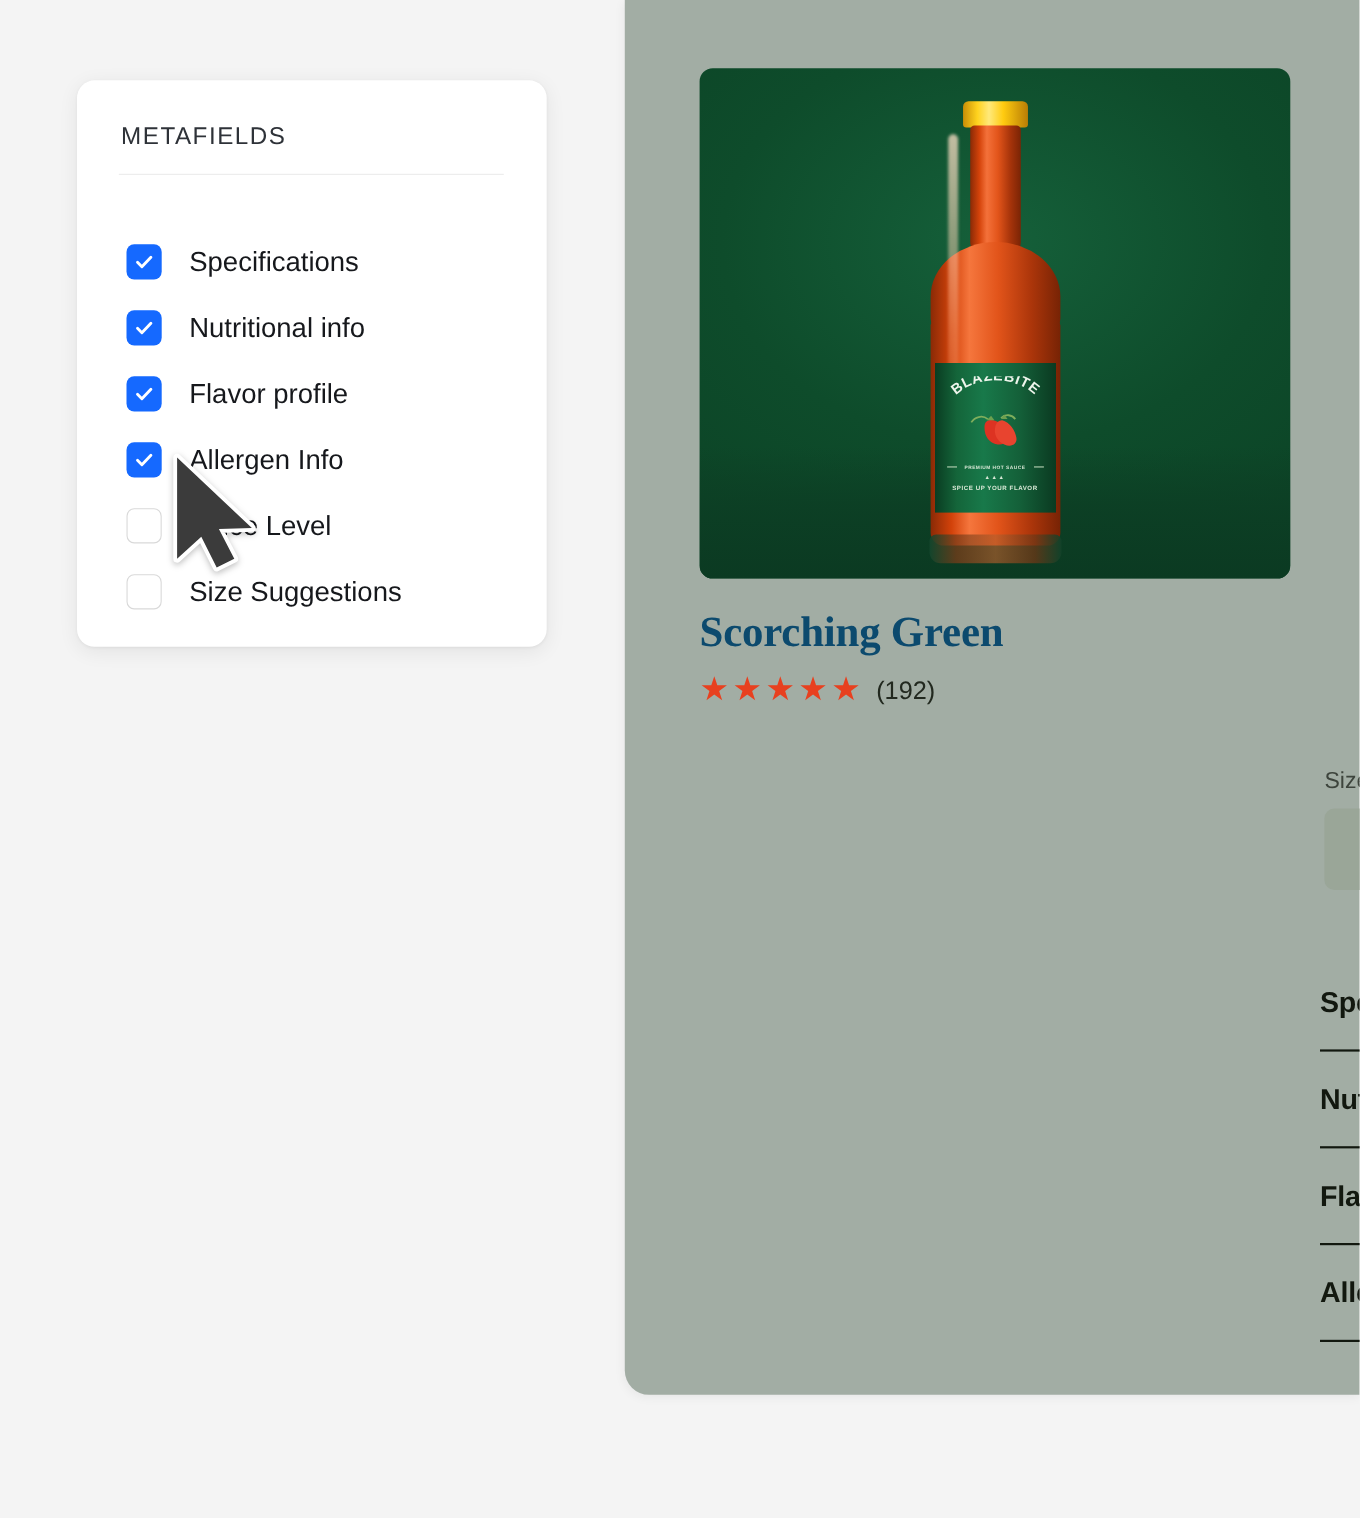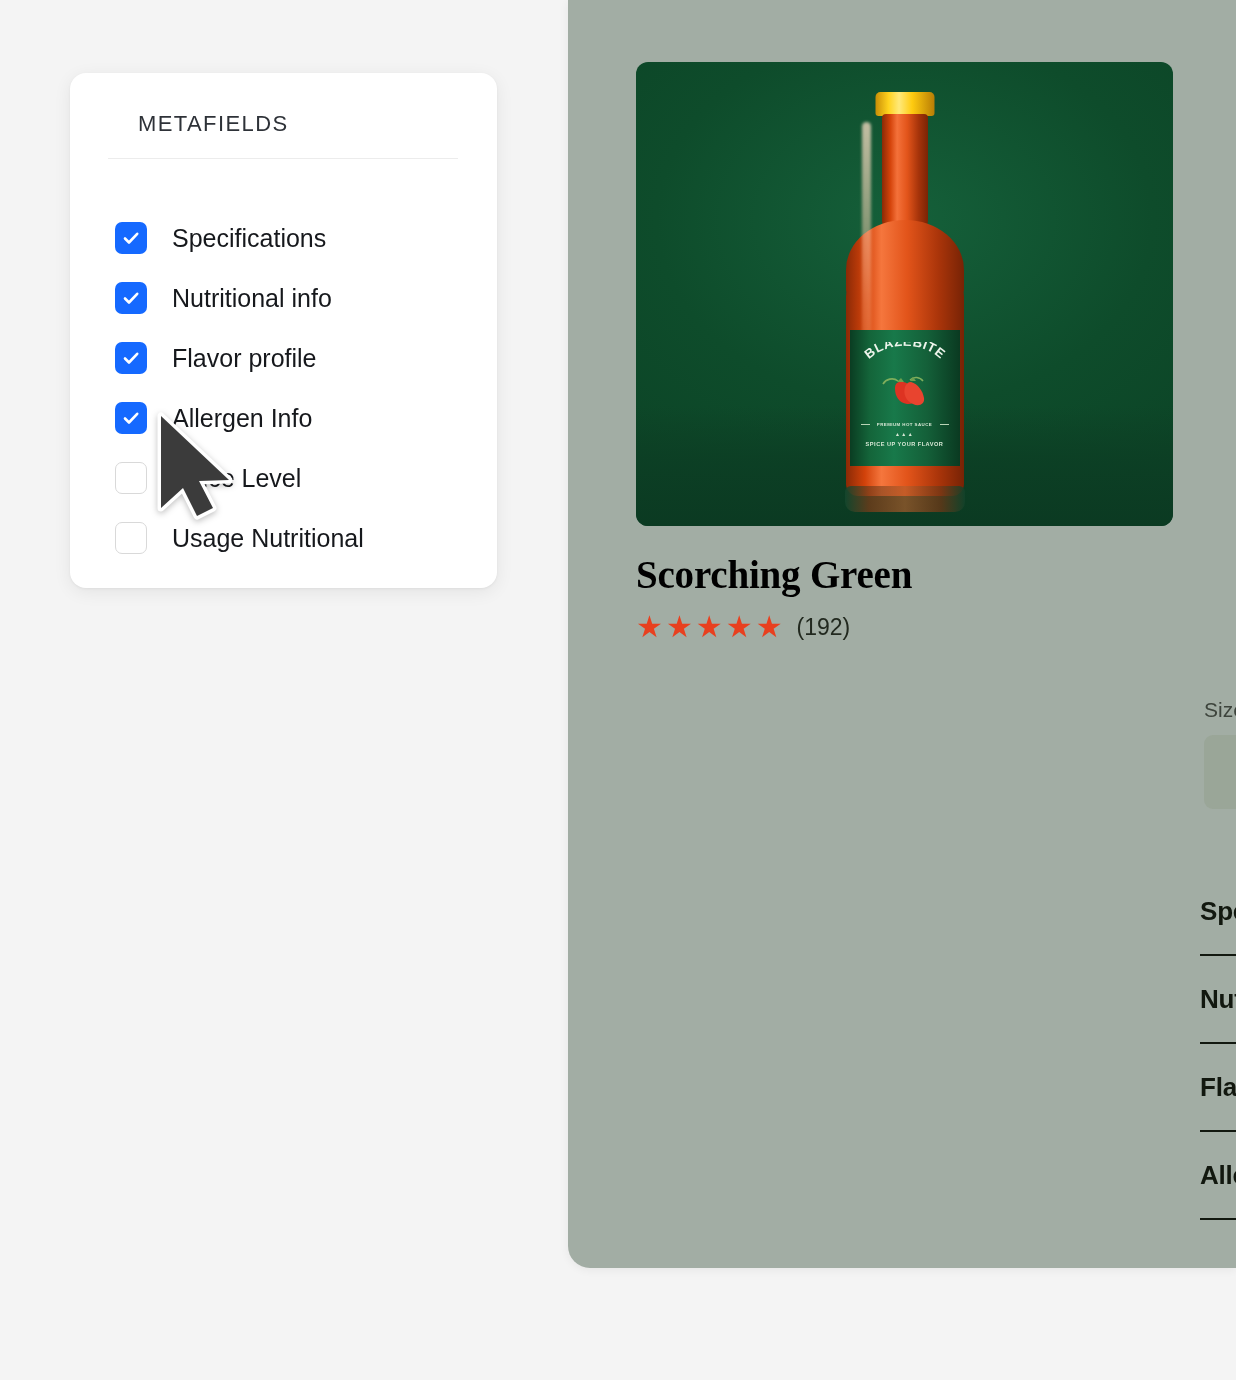--- a/index.html
+++ b/index.html
@@ -154,21 +154,21 @@
   .dash-r { right: 11px; }
 
   
   .product-title {
     position: absolute;
     left: 68px;
     top: 552px;
     font-family: "Liberation Serif", serif;
     font-size: 39px;
     font-weight: bold;
-    color: #000000;
+    color: #0c4a6e;
     letter-spacing: -0.2px;
   }
   .rating-row {
     position: absolute;
     left: 68px;
     top: 612px;
     display: flex;
     align-items: center;
     gap: 14px;
   }
@@ -243,21 +243,20 @@
     border-radius: 16px;
     box-shadow: 0 4px 18px rgba(0,0,0,0.07), 0 1px 3px rgba(0,0,0,0.05);
   }
   .mf-title {
     position: absolute;
     left: 40px;
     top: 38px;
     font-size: 22px;
     color: #2e3238;
     letter-spacing: 1.4px;
-    margin-left: 28px;
   }
   .mf-divider {
     position: absolute;
     left: 38px;
     top: 85px;
     width: 350px;
     height: 1px;
     background: #ececec;
   }
   .mf-list {
@@ -437,21 +436,21 @@
       <span class="mf-label">Allergen Info</span>
     </div>
 
     <div class="mf-item">
       <span class="cb off"></span>
       <span class="mf-label">Spice Level</span>
     </div>
 
     <div class="mf-item">
       <span class="cb off"></span>
-      <span class="mf-label">Usage Nutritional</span>
+      <span class="mf-label">Size Suggestions</span>
     </div>
   </div>
 </div>
 
 <div class="cursor">
   <svg viewBox="0 0 86 112">
     <path d="M8 4 L8 96 L30 76 L44 104 L60 96 L46 69 L76 68 Z" fill="#3b3b3b" stroke="#ffffff" stroke-width="7" stroke-linejoin="round"></path>
     <path d="M8 4 L8 96 L30 76 L44 104 L60 96 L46 69 L76 68 Z" fill="#3b3b3b"></path>
   </svg>
 </div>

